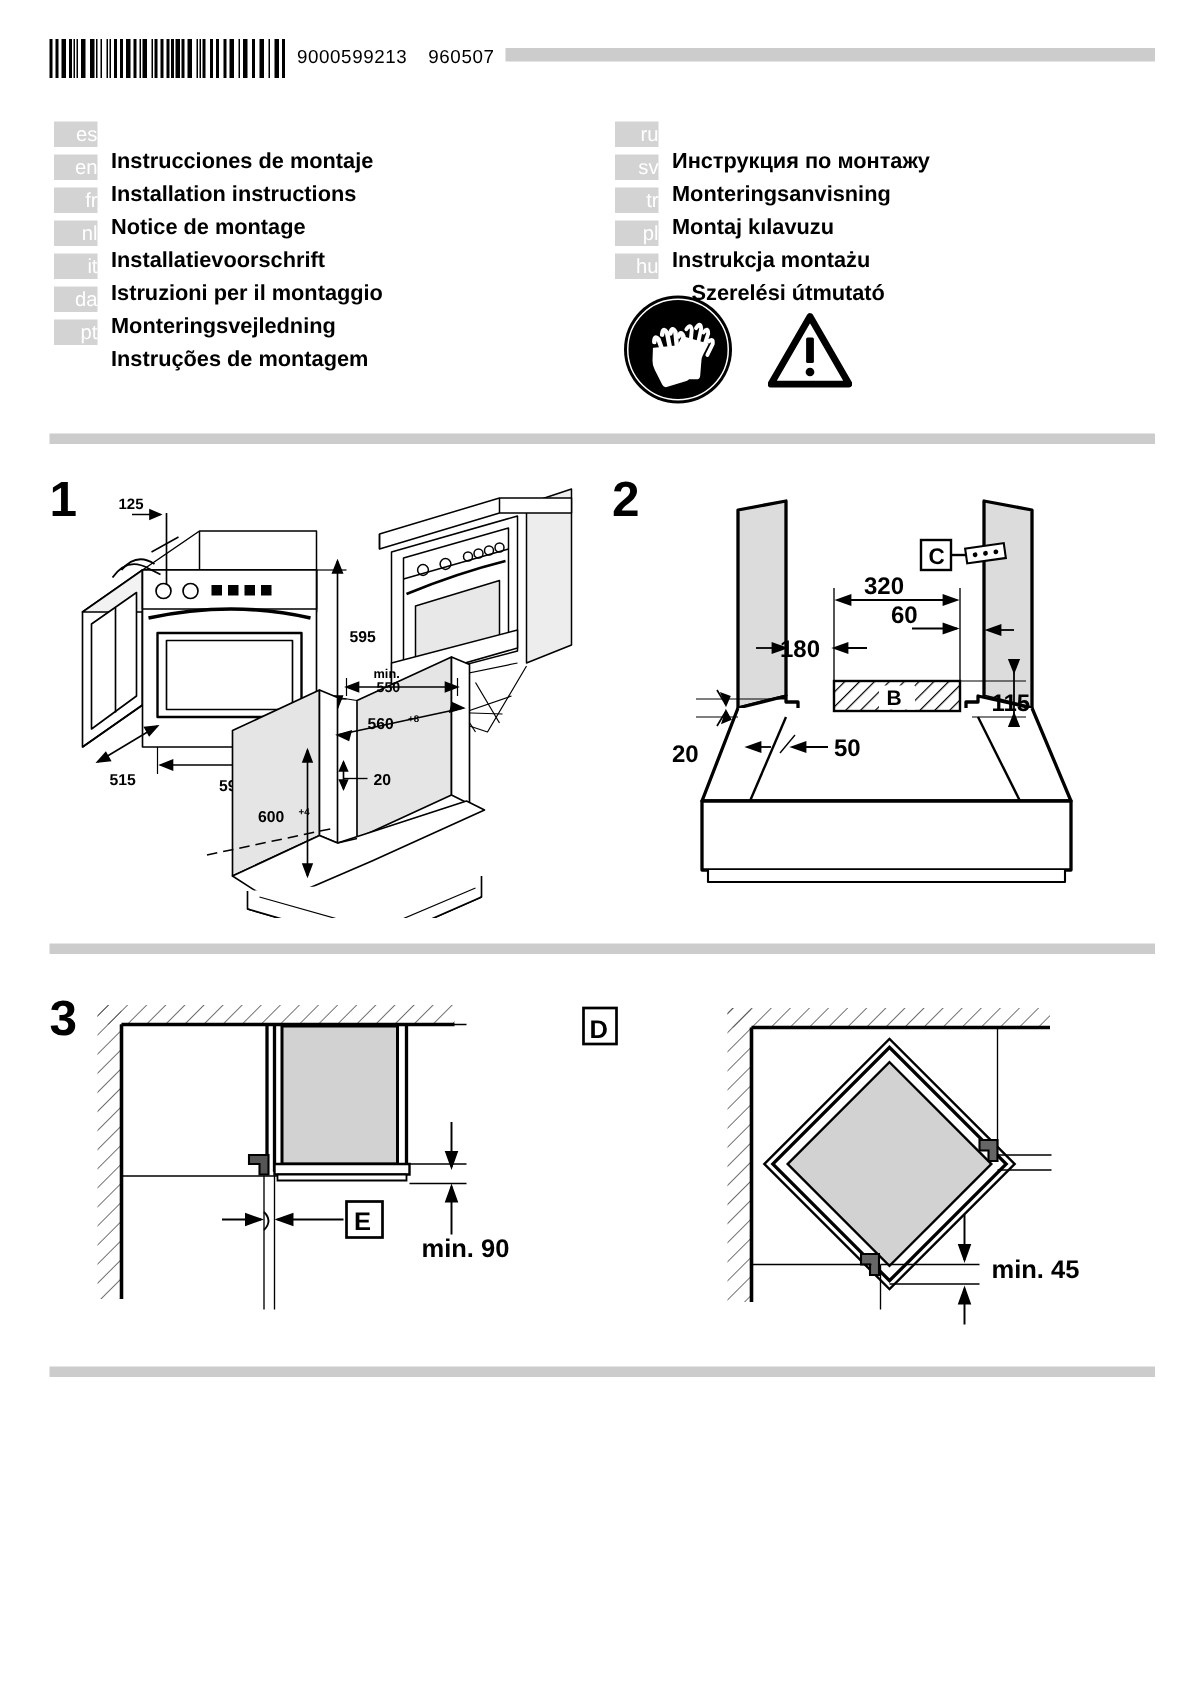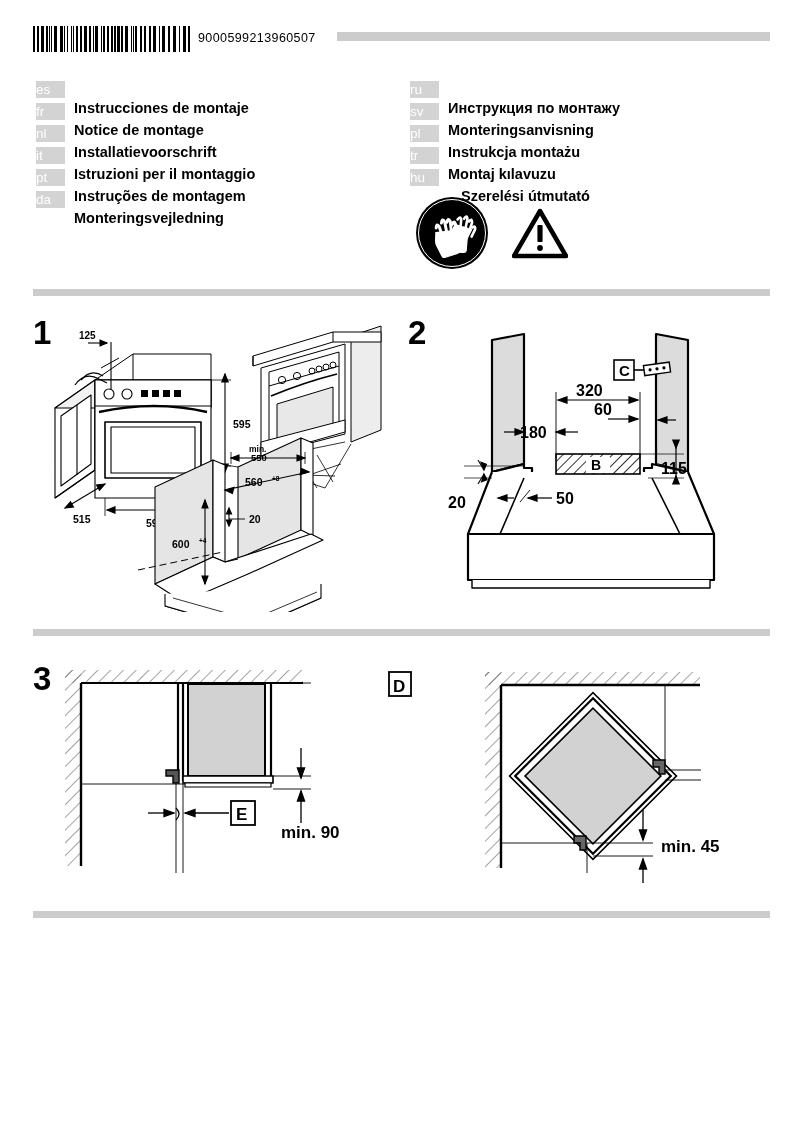--- a/index.html
+++ b/index.html
@@ -40,21 +40,21 @@
     background: #000;
   }
   #doc-number {
     position: absolute;
     left: 165px;
     top: 5px;
     font-size: 12.5px;
     letter-spacing: 0.4px;
     white-space: nowrap;
   }
-  #doc-number .num2 { }
+  #doc-number .num2 { margin-left: 14px; }
   #header-bar {
     position: absolute;
     left: 304px;
     top: 6px;
     width: 433px;
     height: 9px;
     background: #cccccc;
   }
 
   
@@ -69,21 +69,21 @@
     display: flex;
     align-items: center;
     height: 22px;
     margin-bottom: 0px;
   }
   .lang-code {
     display: inline-block;
     width: 29px;
     height: 17px;
     line-height: 17px;
-    text-align: left;
+    text-align: right;
     background: #d3d3d3;
     color: #ffffff;
     font-size: 13.5px;
     font-weight: normal;
     flex: 0 0 29px;
   }
   .lang-title {
     margin-left: 9px;
     font-size: 14.5px;
     font-weight: bold;
@@ -201,57 +201,61 @@
   </div>
   <div id="header-bar"></div>
 </div>
 
 <div class="lang-col" id="lang-col-left">
   <div class="lang-row">
     <span class="lang-code">es</span>
     <span class="lang-title">Instrucciones de montaje</span>
   </div>
   <div class="lang-row">
+    <span class="lang-code">en</span>
+    <span class="lang-title">Installation instructions</span>
+  </div>
+  <div class="lang-row">
     <span class="lang-code">fr</span>
     <span class="lang-title">Notice de montage</span>
   </div>
   <div class="lang-row">
     <span class="lang-code">nl</span>
     <span class="lang-title">Installatievoorschrift</span>
   </div>
   <div class="lang-row">
     <span class="lang-code">it</span>
     <span class="lang-title">Istruzioni per il montaggio</span>
   </div>
   <div class="lang-row">
+    <span class="lang-code">da</span>
+    <span class="lang-title">Monteringsvejledning</span>
+  </div>
+  <div class="lang-row">
     <span class="lang-code">pt</span>
     <span class="lang-title">Instruções de montagem</span>
   </div>
-  <div class="lang-row">
-    <span class="lang-code">da</span>
-    <span class="lang-title">Monteringsvejledning</span>
-  </div>
 </div>
 
 <div class="lang-col" id="lang-col-right">
   <div class="lang-row">
     <span class="lang-code">ru</span>
     <span class="lang-title">Инструкция по монтажу</span>
   </div>
   <div class="lang-row">
     <span class="lang-code">sv</span>
     <span class="lang-title">Monteringsanvisning</span>
   </div>
   <div class="lang-row">
+    <span class="lang-code">tr</span>
+    <span class="lang-title">Montaj kılavuzu</span>
+  </div>
+  <div class="lang-row">
     <span class="lang-code">pl</span>
     <span class="lang-title">Instrukcja montażu</span>
-  </div>
-  <div class="lang-row">
-    <span class="lang-code">tr</span>
-    <span class="lang-title">Montaj kılavuzu</span>
   </div>
   <div class="lang-row indented">
     <span class="lang-code">hu</span>
     <span class="lang-title">Szerelési útmutató</span>
   </div>
 </div>
 
 <div id="pictograms">
   <svg id="glove-badge" viewBox="0 0 74 74">
     <circle cx="37" cy="37" r="36" fill="#000"></circle>

